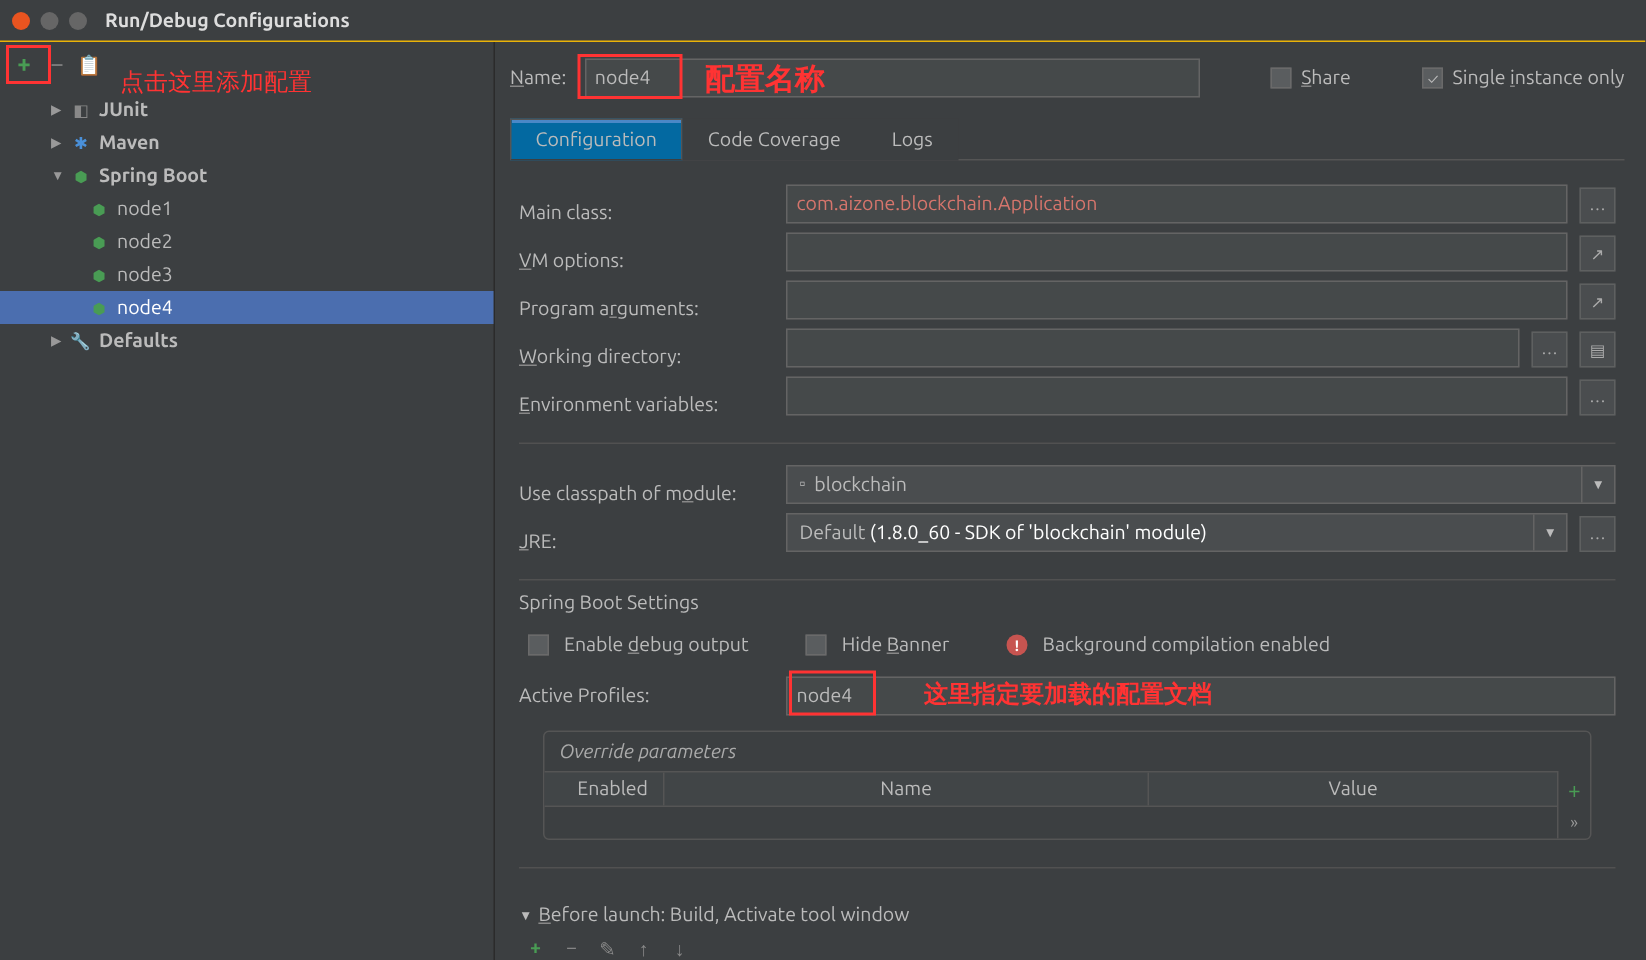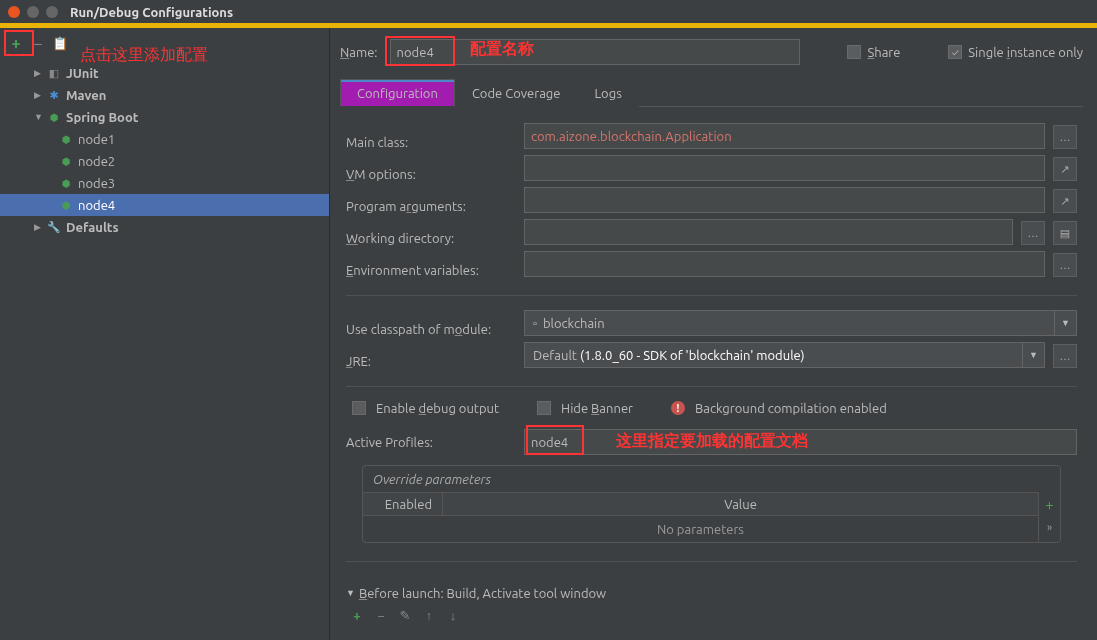--- a/index.html
+++ b/index.html
@@ -1,18 +1,18 @@
 <!DOCTYPE html>
 <html><head>
   <meta charset="utf-8">
   <style>
     * { box-sizing: border-box; margin: 0; padding: 0; font-family: "Ubuntu", "Segoe UI", sans-serif; font-size: 13px; }
     body { width: 1097px; height: 640px; background: #3c3f41; color: #bbbbbb; position: relative; overflow: hidden; }
     
-    .titlebar { height: 28px; background: #3c3f41; display: flex; align-items: center; padding: 0 8px; border-bottom: 5px solid #eab308; }
+    .titlebar { height: 28px; background: #3c3f41; display: flex; align-items: center; padding: 0 8px; border-bottom: 1px solid #eab308; }
     .titlebar .win-btns { display: flex; gap: 7px; margin-right: 12px; }
     .win-btn { width: 12px; height: 12px; border-radius: 50%; }
     .wb-close { background: #e95420; }
     .wb-min { background: #666; }
     .wb-max { background: #666; }
     .titlebar .title { color: #dddddd; font-weight: bold; }
     
     .main { display: flex; height: calc(100% - 28px); }
     
     .sidebar { width: 330px; background: #3c3f41; border-right: 1px solid #2b2b2b; }
@@ -40,29 +40,29 @@
     .child1 { padding-left: 34px; }
     .child2 { padding-left: 58px; }
     
     .content { flex: 1; background: #3c3f41; padding: 0 14px 10px 10px; overflow-y: auto; position: relative; }
     
     .name-row { display: flex; align-items: center; height: 40px; margin-top: 4px; gap: 12px; position: relative; }
     .name-row label { flex-shrink: 0; }
     .text-input { background: #45494a; border: 1px solid #646464; color: #bbbbbb; height: 26px; padding: 0 6px; flex: 1; }
     .name-input { width: 410px; flex: none; }
     .red-box-name { position: absolute; left: 45px; top: 4px; width: 70px; height: 30px; border: 2px solid #ff3333; pointer-events: none; }
-    .red-annot-2 { position: absolute; left: 130px; top: 7px; color: #ff3333; font-size: 16px; font-weight: bold; pointer-events: none; }
+    .red-annot-2 { position: absolute; left: 130px; top: 7px; color: #ff3333; font-size: 20px; font-weight: bold; pointer-events: none; }
     .checkbox-group { display: flex; align-items: center; gap: 6px; margin-left: auto; }
     .fake-checkbox { width: 14px; height: 14px; background: #5a5d5f; border: 1px solid #6a6a6a; display: inline-flex; align-items: center; justify-content: center; font-size: 10px; }
     .fake-checkbox.checked { color: #bbbbbb; }
     .fake-checkbox.checked::before { content: "✓"; }
     
     .tabs { display: flex; border-bottom: 1px solid #555555; margin-top: 6px; }
     .tab { padding: 6px 16px; color: #bbbbbb; border: 1px solid transparent; border-bottom: none; background: #3c3f41; position: relative; top: 1px; }
-    .tab.active { border-color: #555555; background: #a21caf; color: #bbbbbb; border-bottom: 1px solid #3c3f41; }
+    .tab.active { border-color: #555555; background: #0369a1; color: #bbbbbb; border-bottom: 1px solid #3c3f41; }
     .tab.active { box-shadow: inset 0 2px 0 #4a88c7; }
     
     .form { padding: 10px 6px; }
     .form-row { display: flex; align-items: flex-end; min-height: 32px; gap: 8px; }
     .form-row > label { width: 170px; flex-shrink: 0; }
     .highlight-input { color: #d5756c; }
     .icon-btn { width: 24px; height: 24px; background: #4a4d4f; border: 1px solid #5e6060; display: flex; align-items: center; justify-content: center; color: #aaa; font-size: 11px; flex-shrink: 0; }
     .combo { background: #4a4d4f; border: 1px solid #646464; height: 26px; display: flex; align-items: center; padding: 0 8px; flex: 1; position: relative; }
     .combo .caret { position: absolute; right: 0; top: 0; width: 22px; height: 100%; display: flex; align-items: center; justify-content: center; border-left: 1px solid #646464; font-size: 9px; }
     .combo-icon { margin-right: 6px; font-size: 11px; }
@@ -227,20 +227,21 @@
         <label><span class="underline">J</span>RE:</label>
         <div class="combo">
           <span><span>Default </span><span class="dim">(1.8.0_60 - SDK of 'blockchain' module)</span></span>
           <span class="caret">▼</span>
         </div>
         <div class="icon-btn">…</div>
       </div>
 
       <hr class="sep">
 
+      <div class="section-title">Spring Boot Settings</div>
 
       <div class="checks-row">
         <span class="fake-checkbox"></span>
         <span>Enable <span class="underline">d</span>ebug output</span>
         <span style="width:18px"></span>
         <span class="fake-checkbox"></span>
         <span>Hide <span class="underline">B</span>anner</span>
         <span style="width:18px"></span>
         <span class="status-dot">!</span>
         <span>Background compilation enabled</span>
@@ -252,23 +253,23 @@
         <div class="red-box-profile"></div>
         <div class="red-annot-3">这里指定要加载的配置文档</div>
       </div>
 
       <div class="override-box">
         <div class="override-title">Override parameters</div>
         <div class="override-wrap">
           <div class="override-main">
             <div class="override-head">
               <div class="oh-cell oh-enabled">Enabled</div>
+              <div class="oh-cell oh-name">Name</div>
               <div class="oh-cell oh-value">Value</div>
             </div>
-            <div class="override-empty">No parameters</div>
           </div>
           <div class="override-side">
             <div class="side-btn">+</div>
             <div class="side-btn" style="color:#999;font-size:11px">»</div>
           </div>
         </div>
       </div>
 
       <hr class="sep">
 

